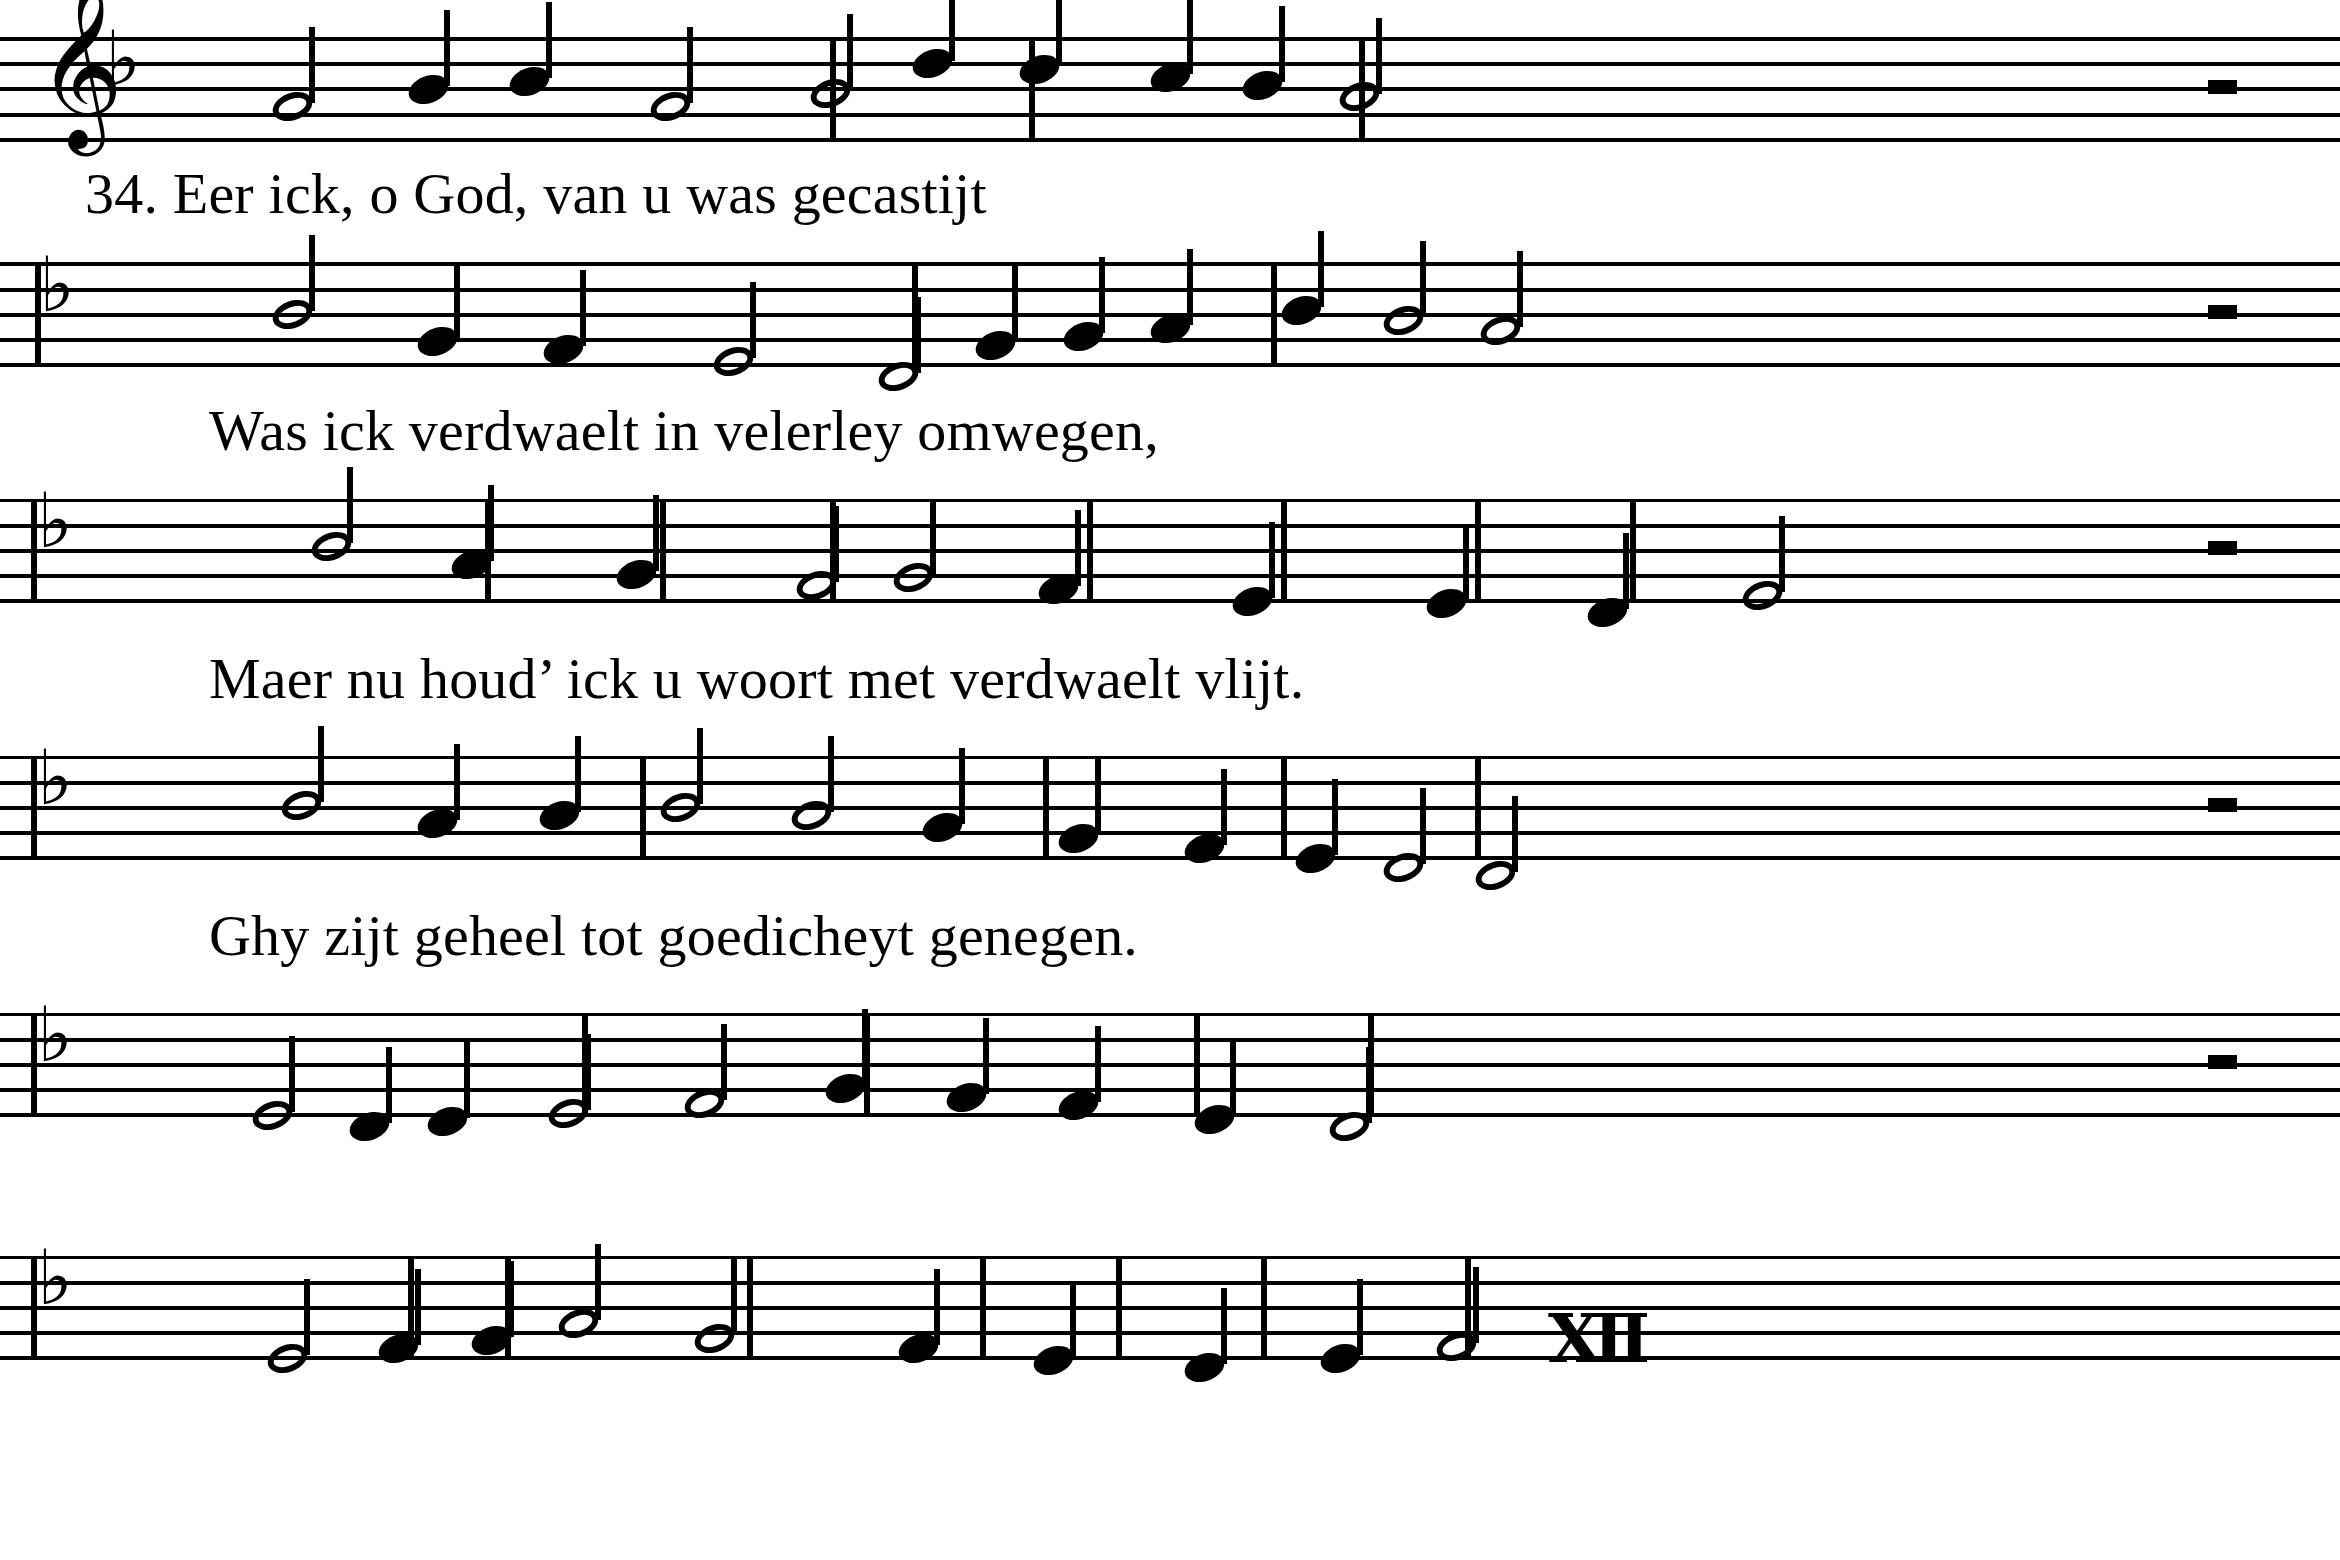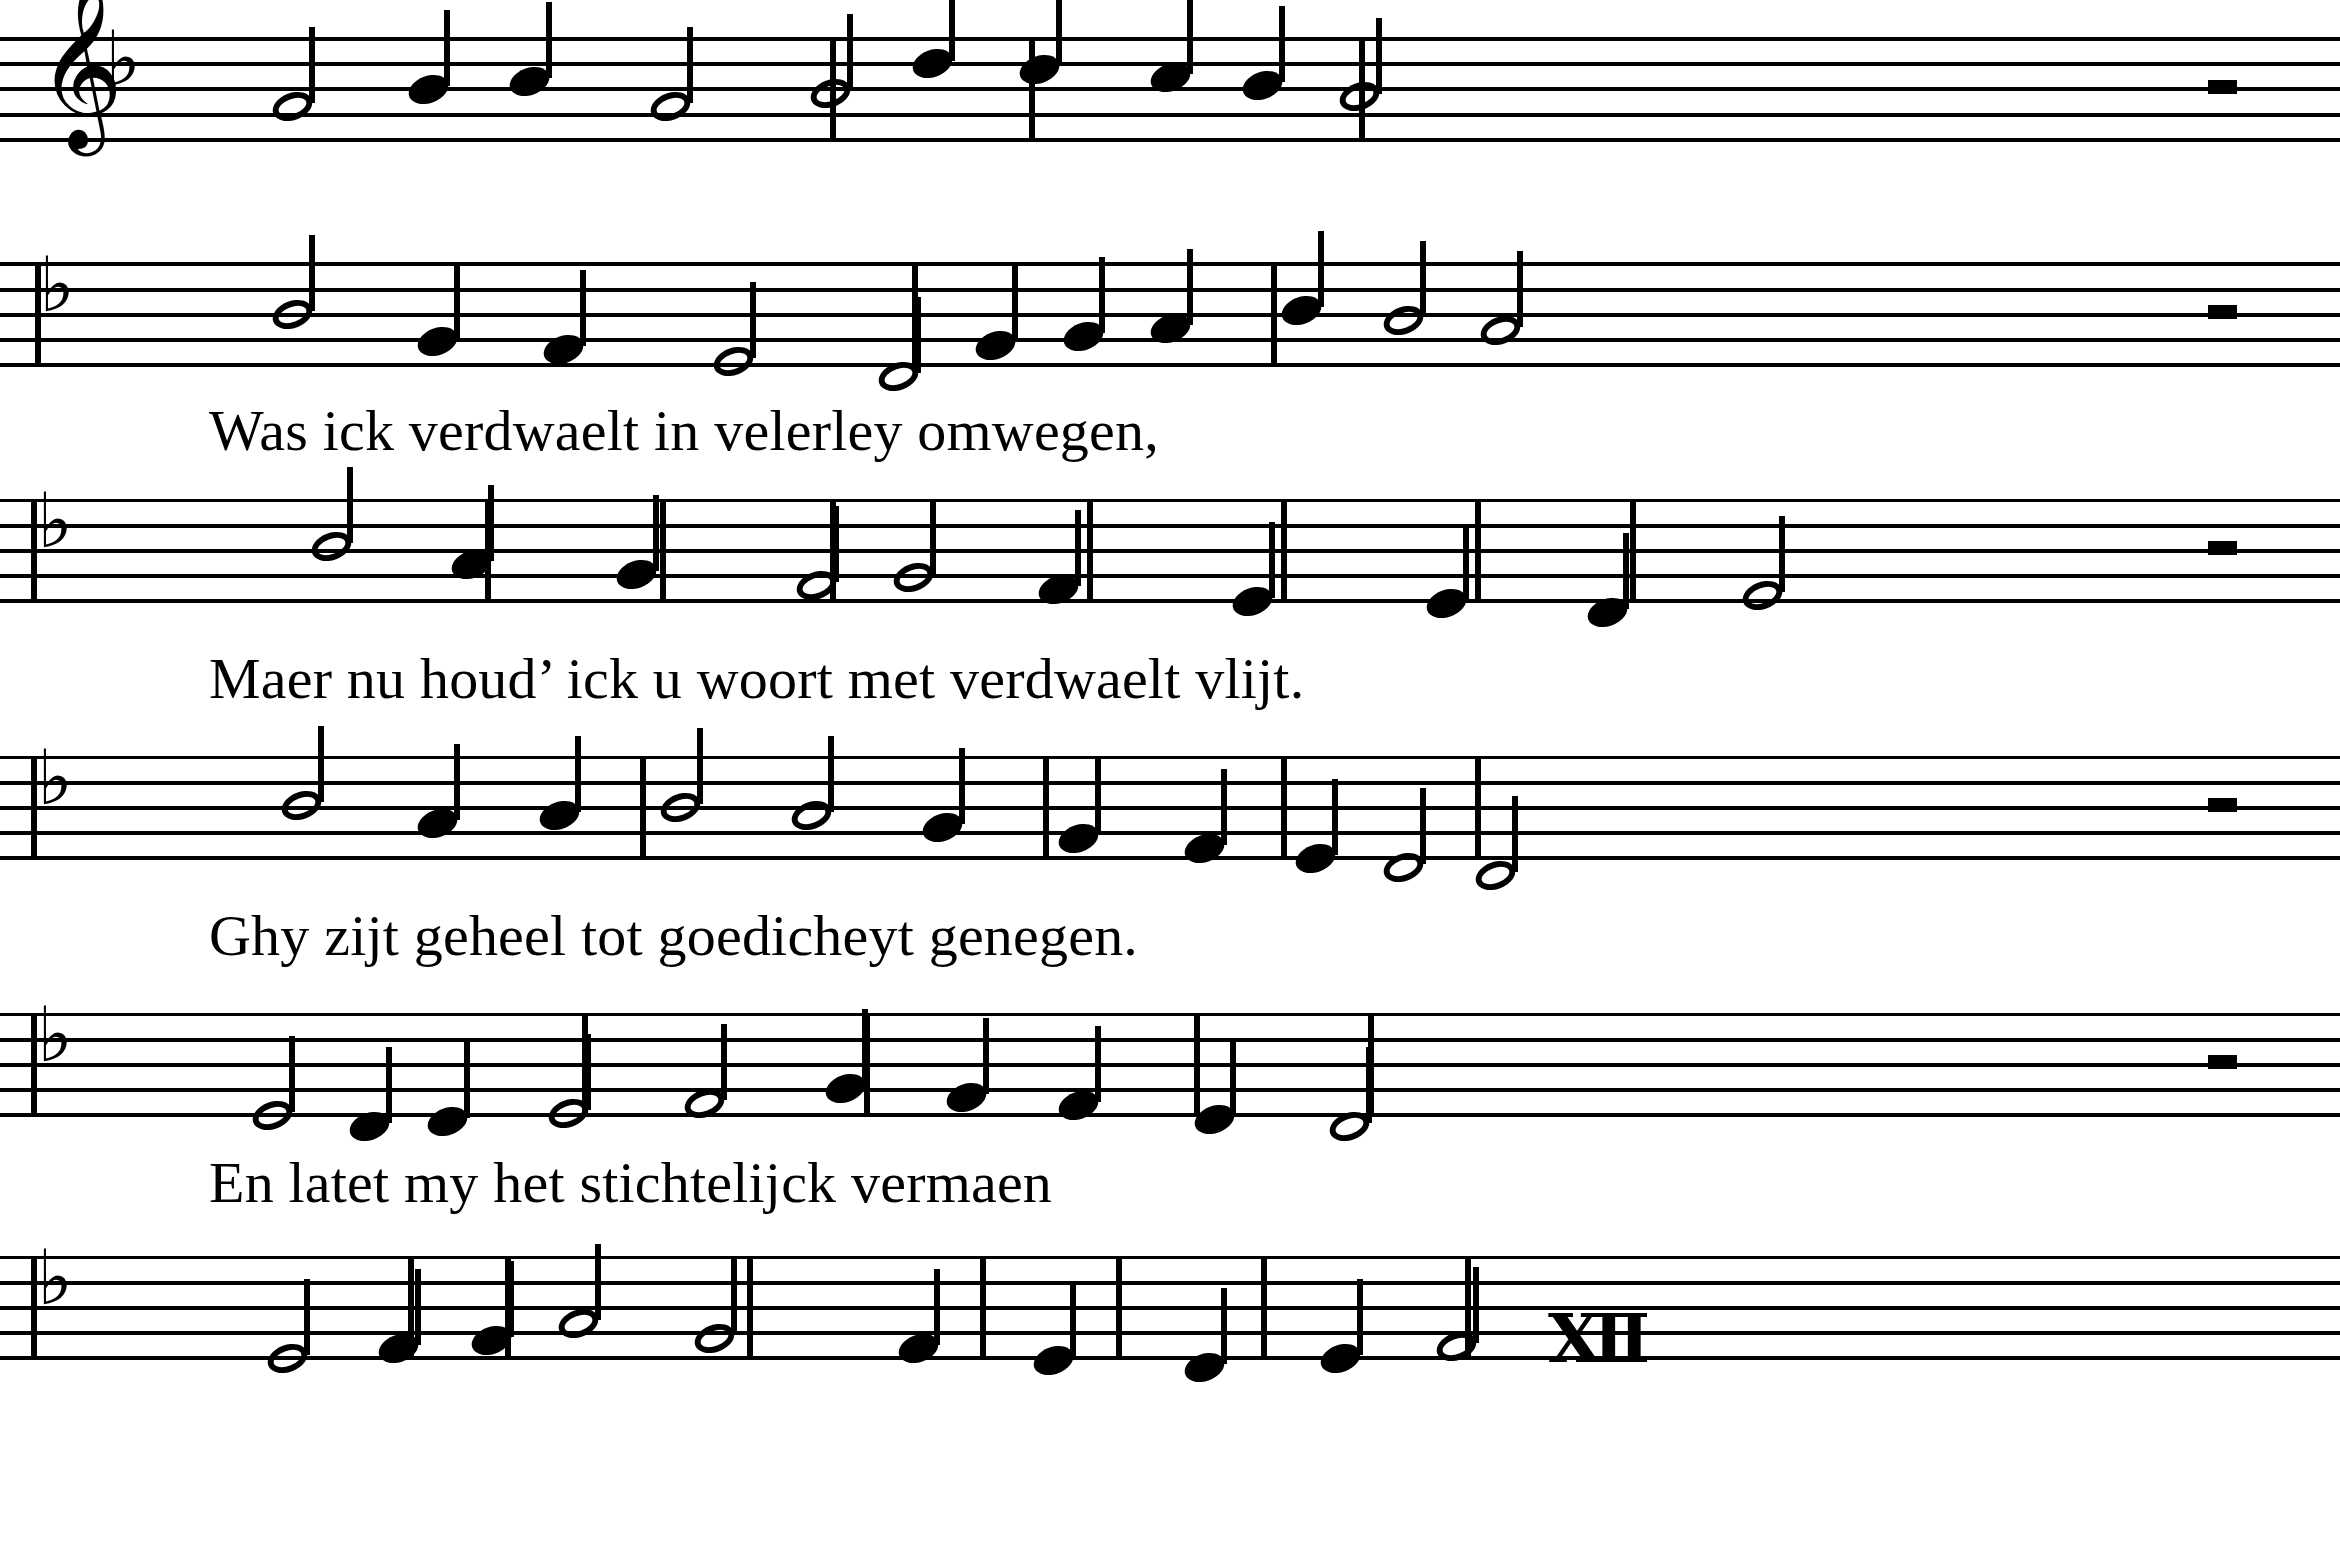--- a/index.html
+++ b/index.html
@@ -139,20 +139,21 @@
       <div class="note filled" style="left:1150px;top:64px;"></div>
 
       <div class="stem" style="left:1279px;top:5.8px;height:76px;"></div>
       <div class="note filled" style="left:1242px;top:72px;"></div>
 
       <div class="stem" style="left:1376px;top:17.5px;height:76px;"></div>
       <div class="note hollow" style="left:1339px;top:83px;"></div>
 
       <div class="rest" style="left:2208px;top:80px;"></div>
     </div>
+    <div class="lyric" style="padding-left:85px;padding-top:17.5px;">34. Eer ick, o God, van u was gecastijt</div>
   </div>
 
   <div class="system" style="height:238px;">
     <div class="staff" style="height:146px;">
       <div class="line" style="top:19.4px;"></div>
       <div class="line" style="top:45px;"></div>
       <div class="line" style="top:70px;"></div>
       <div class="line" style="top:95px;"></div>
       <div class="line" style="top:120px;"></div>
       <div class="flat" style="left:39px;top:3.9px;">♭</div>
@@ -345,21 +346,20 @@
       <div class="note filled" style="left:1058px;top:97px;"></div>
 
       <div class="stem" style="left:1230px;top:45px;height:76px;"></div>
       <div class="note filled" style="left:1194px;top:111px;"></div>
 
       <div class="stem" style="left:1366px;top:52px;height:76px;"></div>
       <div class="note hollow" style="left:1329px;top:118px;"></div>
 
       <div class="rest" style="left:2208px;top:60px;"></div>
     </div>
-    <div class="lyric" style="padding-left:209px;padding-top:11.6px;">En latet my het stichtelijck vermaen</div>
   </div>
 
   <div class="system" style="height:243px;">
     <div class="staff" style="height:146px;">
       <div class="line" style="top:17.5px;"></div>
       <div class="line" style="top:43px;"></div>
       <div class="line" style="top:68px;"></div>
       <div class="line" style="top:93px;"></div>
       <div class="line" style="top:118px;"></div>
       <div class="flat" style="left:37px;top:1.9px;">♭</div>

